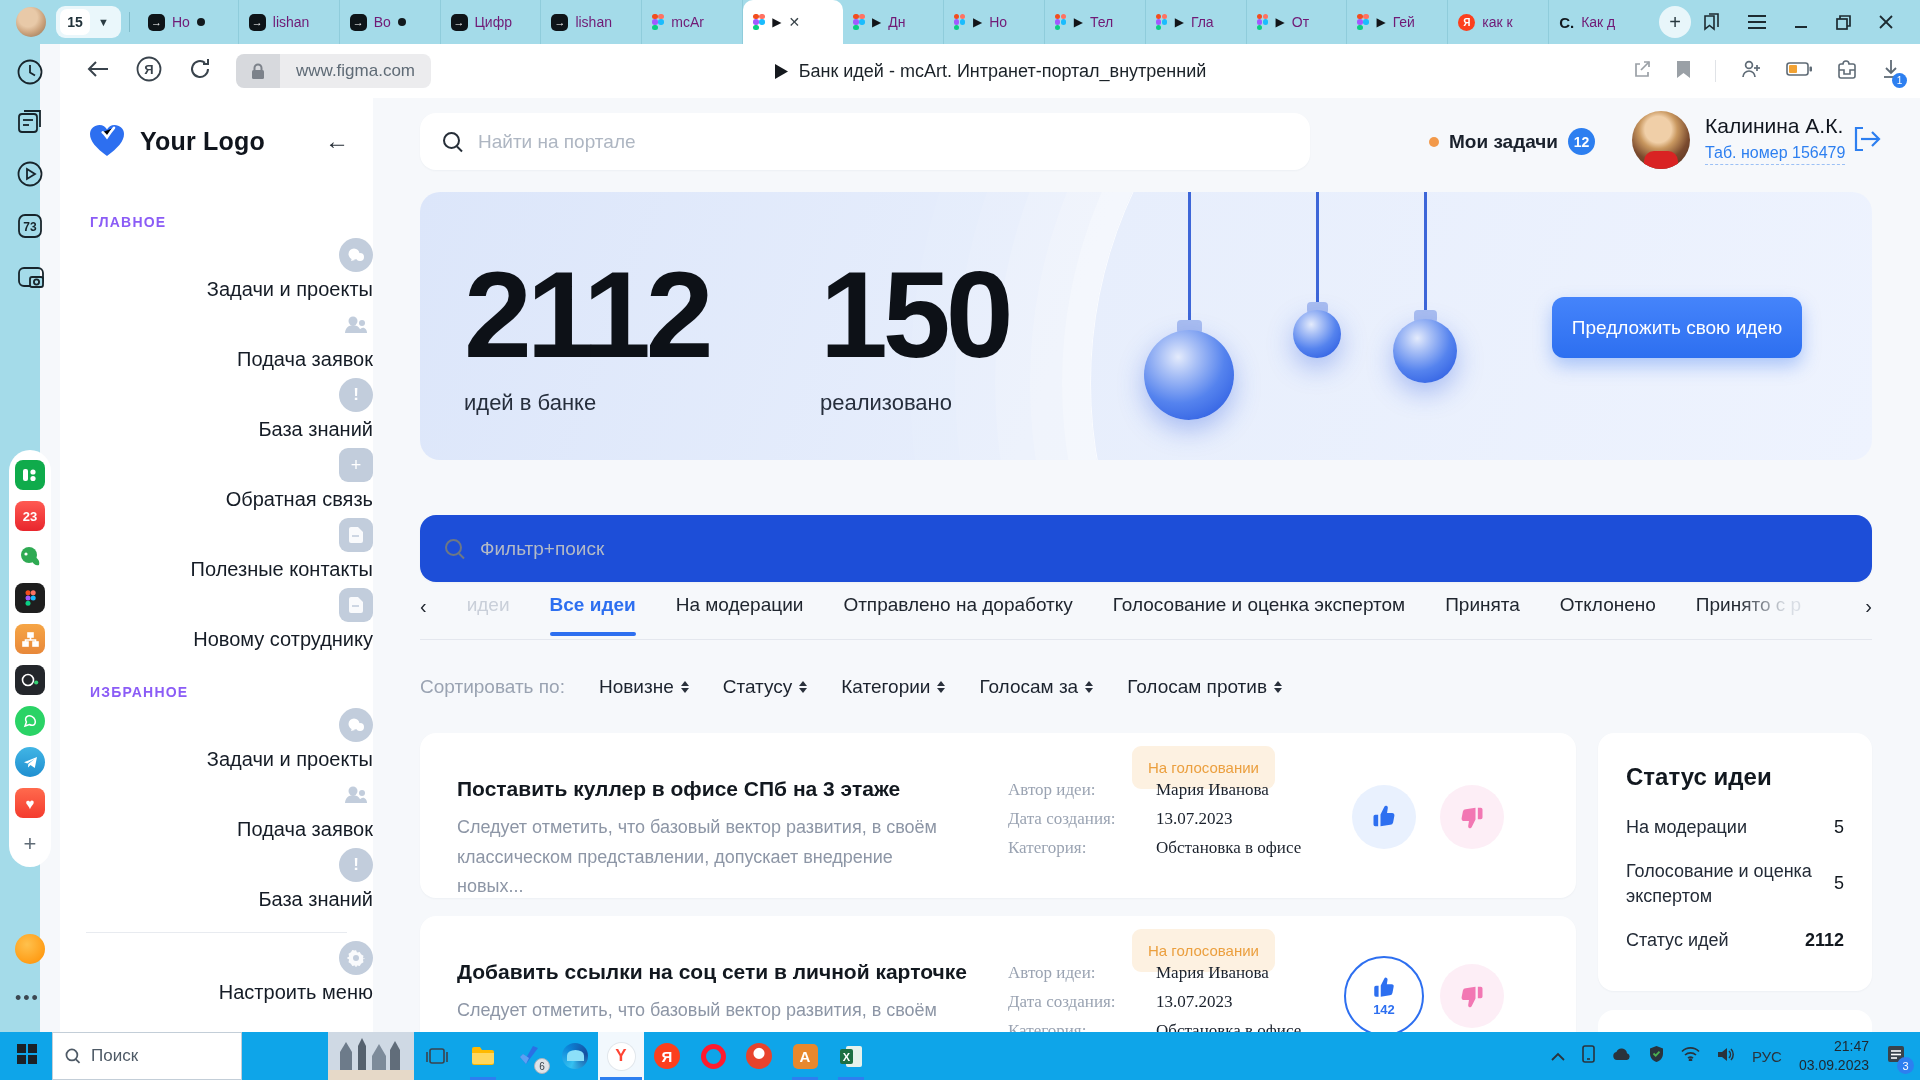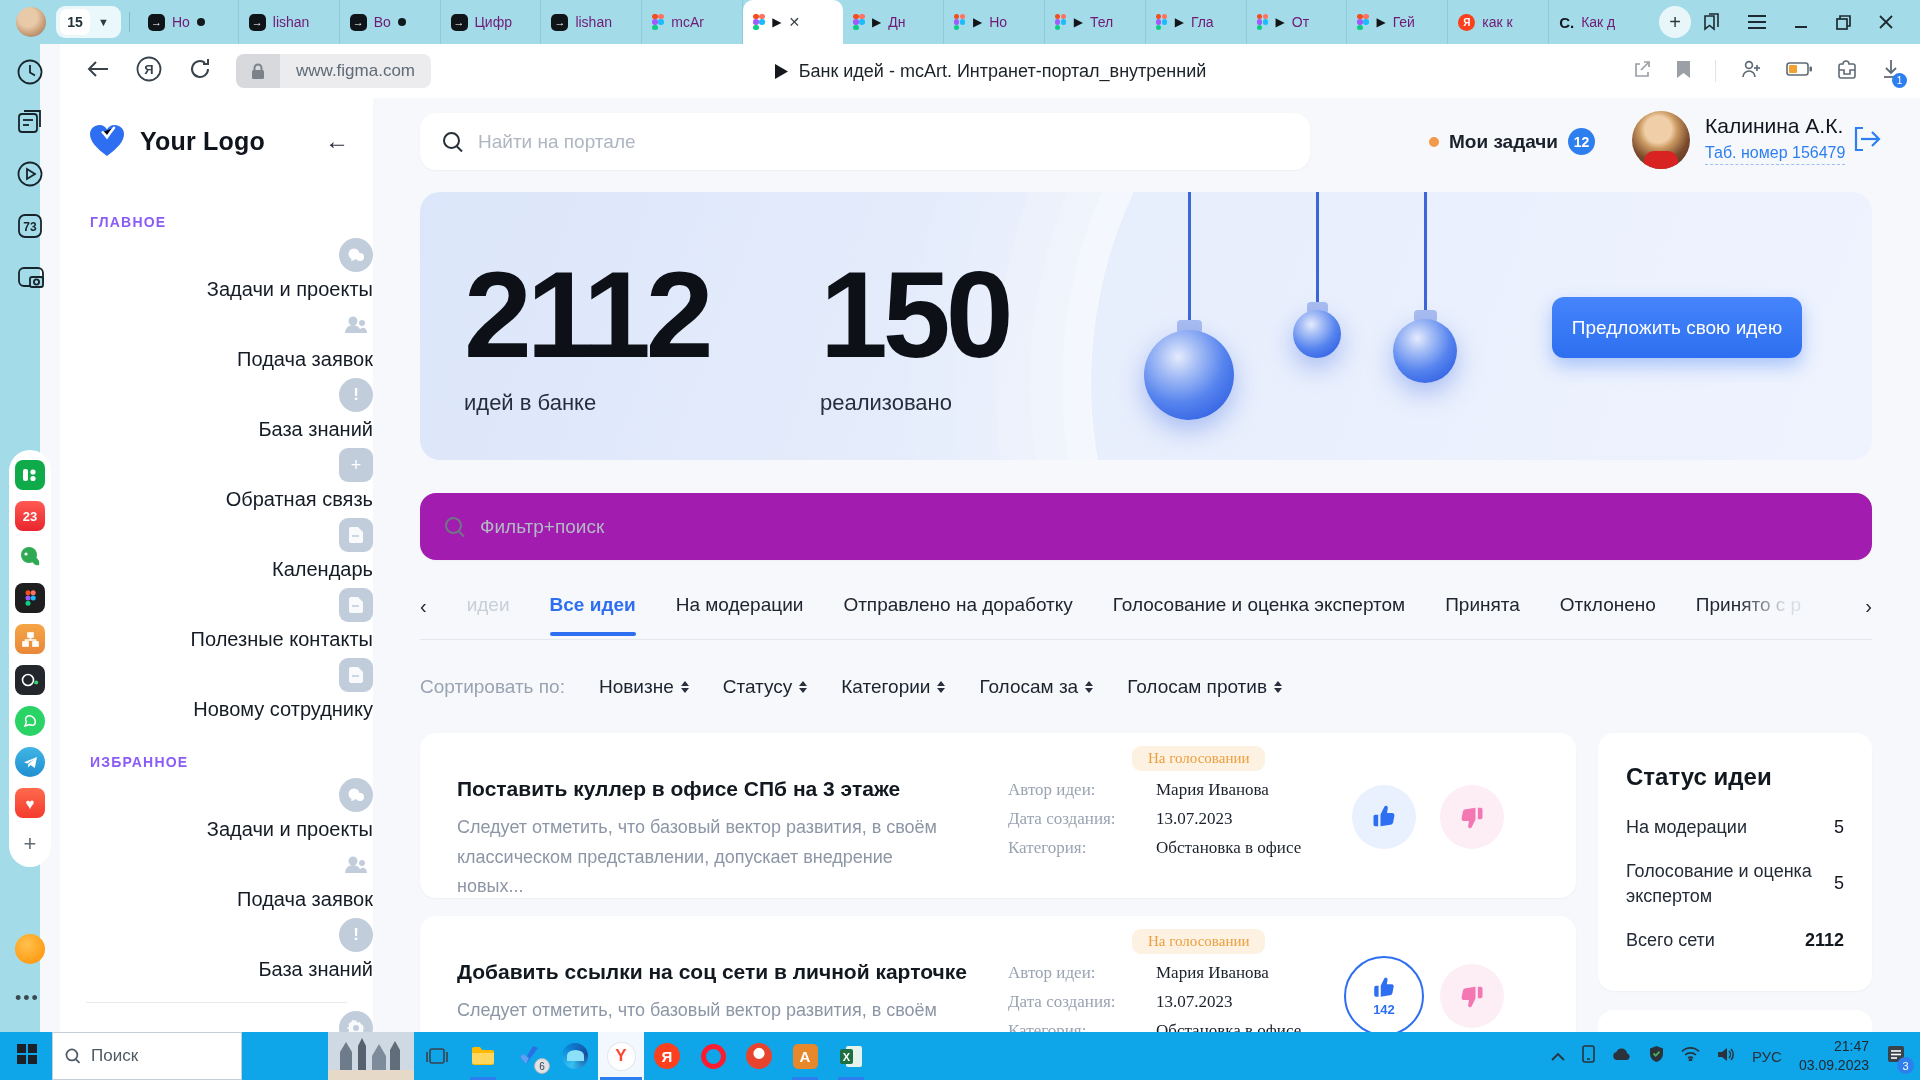--- a/index.html
+++ b/index.html
@@ -77,41 +77,41 @@
   .stat-val { font-size:122px; font-weight:700; color:#0d1117; letter-spacing:-5px; line-height:1; }
   .stat-lbl { font-size:22px; color:#262e3c; margin-top:14px; }
   .stat1 { position:absolute; left:44px; top:62px; }
   .stat2 { position:absolute; left:400px; top:62px; }
   .cord { position:absolute; top:0; width:3px; background:#3d66d8; }
   .bulbc { position:absolute; border-radius:50%; background:radial-gradient(circle at 38% 30%, #e4ebfc 0%, #a9c0f6 22%, #5583ee 55%, #2050dd 100%); box-shadow:0 10px 26px rgba(47,91,226,.35); }
   .bulb-cap { position:absolute; border-radius:4px; background:#a9bdf0; }
   .hero-btn { position:absolute; left:1132px; top:105px; width:250px; height:61px; border-radius:12px; background:linear-gradient(180deg,#4584fb,#2d6ff0); color:#fff; font-size:19px; display:flex; align-items:center; justify-content:center; cursor:pointer; box-shadow:0 8px 18px rgba(45,111,240,.35); }
 
   
-  .filterbar { position:absolute; left:47px; top:395px; width:1452px; height:67px; background:#a21caf; border-radius:16px; display:flex; align-items:center; padding:0 24px; gap:14px; box-shadow:0 1px 2px rgba(20,40,80,.04); }
+  .filterbar { position:absolute; left:47px; top:417px; width:1452px; height:67px; background:#1d4ed8; border-radius:16px; display:flex; align-items:center; padding:0 24px; gap:14px; box-shadow:0 1px 2px rgba(20,40,80,.04); }
   .filterbar .ph { font-size:19px; color:#b3bac6; }
   .tabsrow { position:absolute; left:47px; top:496px; width:1452px; height:46px; display:flex; align-items:flex-start; gap:40px; border-bottom:1px solid #e4e7ee; font-size:19px; color:#20262f; }
   .tabitem { white-space:nowrap; cursor:pointer; padding-bottom:18px; position:relative; }
   .tabitem.active { color:#2d6ff0; font-weight:700; }
   .tabitem.active::after { content:""; position:absolute; left:0; right:0; bottom:-2px; height:4px; border-radius:3px; background:#2d6ff0; }
   .tabitem.fade-l { color:#c9cfd9; }
   .tabitem.fade-r { background:linear-gradient(90deg,#20262f 40%,#d8dde4 85%); -webkit-background-clip:text; background-clip:text; color:transparent; }
   .tchev { color:#20262f; font-size:20px; padding-top:1px; cursor:pointer; }
 
   .sortrow { position:absolute; left:47px; top:578px; display:flex; align-items:center; gap:34px; font-size:19px; }
   .sortlbl { color:#9aa3b2; }
   .sortopt { color:#1c232e; display:flex; align-items:center; gap:7px; cursor:pointer; }
   .sortglyph { display:flex; flex-direction:column; gap:2px; }
   .sortglyph b { width:0; height:0; border-left:4px solid transparent; border-right:4px solid transparent; }
   .sortglyph .up { border-bottom:5px solid #2a313c; }
   .sortglyph .dn { border-top:5px solid #2a313c; }
 
   
   .card { position:absolute; left:47px; width:1156px; background:#fff; border-radius:16px; box-shadow:0 1px 2px rgba(20,40,80,.04); }
-  .badge { position:absolute; left:712px; top:13px; background:#fdf1e1; color:#eb9f3e; font-size:15px; padding:4px 16px; border-radius:9px; white-space:nowrap;font-family:Liberation Serif, serif; }
+  .badge { position:absolute; left:712px; top:13px; background:#fdf1e1; color:#eb9f3e; font-size:15px; padding:13px 16px; border-radius:9px; white-space:nowrap; }
   .card-title { position:absolute; left:37px; top:44px; font-size:21px; font-weight:700; color:#12181f; }
   .card-desc { position:absolute; left:37px; top:80px; width:500px; font-size:18px; color:#8d96a6; line-height:1.65; }
   .meta { position:absolute; left:588px; top:47px; font-size:17px; }
   .meta .mrow { display:flex; margin-bottom:9px;font-family:Liberation Serif, serif; }
   .meta .ml { width:148px; color:#9aa3b2; }
   .meta .mv { color:#1a212c; }
   .votebtn { position:absolute; border-radius:50%; display:flex; flex-direction:column; align-items:center; justify-content:center; cursor:pointer; }
   .vote-up1 { left:932px; top:52px; width:64px; height:64px; background:#e9f1fe; color:#2d6ff0; }
   .vote-dn1 { left:1020px; top:52px; width:64px; height:64px; background:#fdeef6; color:#f277b3; }
   .vote-up2 { left:924px; top:40px; width:80px; height:80px; background:#fff; border:2.5px solid #2d6ff0; color:#2d6ff0; }
@@ -498,29 +498,20 @@
         </span>
         <span>Обратная связь</span>
       </div>
     <div class="nav-item">
         <span class="nav-ic">
           <svg width="16" height="18" viewBox="0 0 16 18">
             <path d="M1 3a2 2 0 0 1 2-2h7l5 5v9a2 2 0 0 1-2 2H3a2 2 0 0 1-2-2z" fill="#fff" opacity=".9"></path>
             <line x1="4" y1="10" x2="11" y2="10" stroke="#c2cddc" stroke-width="1.6"></line>
           </svg>
         </span>
-        <span>Календарь</span>
-      </div>
-    <div class="nav-item">
-        <span class="nav-ic">
-          <svg width="16" height="18" viewBox="0 0 16 18">
-            <path d="M1 3a2 2 0 0 1 2-2h7l5 5v9a2 2 0 0 1-2 2H3a2 2 0 0 1-2-2z" fill="#fff" opacity=".9"></path>
-            <line x1="4" y1="10" x2="11" y2="10" stroke="#c2cddc" stroke-width="1.6"></line>
-          </svg>
-        </span>
         <span>Полезные контакты</span>
       </div>
     <div class="nav-item">
         <span class="nav-ic">
           <svg width="16" height="18" viewBox="0 0 16 18">
             <path d="M1 3a2 2 0 0 1 2-2h7l5 5v9a2 2 0 0 1-2 2H3a2 2 0 0 1-2-2z" fill="#fff" opacity=".9"></path>
             <line x1="4" y1="10" x2="11" y2="10" stroke="#c2cddc" stroke-width="1.6"></line>
           </svg>
         </span>
         <span>Новому сотруднику</span>
@@ -738,21 +729,21 @@
       <div class="panel-title">Статус идеи</div>
       <div class="prow">
           <span class="pl">На модерации</span>
           <span class="pv">5</span>
         </div>
       <div class="prow">
           <span class="pl">Голосование и оценка экспертом</span>
           <span class="pv">5</span>
         </div>
       <div class="prow">
-          <span class="pl">Всего сети</span>
+          <span class="pl">Статус идей</span>
           <span class="pv bold">2112</span>
         </div>
     </div>
     <div class="panel-sliver"></div>
   </div>
 
   <div class="taskbar">
     <span class="tb-start"><svg width="22" height="22" viewBox="0 0 22 22" fill="#1b2127">
           <rect x="1" y="1" width="9" height="9"></rect>
           <rect x="12" y="1" width="9" height="9"></rect>

